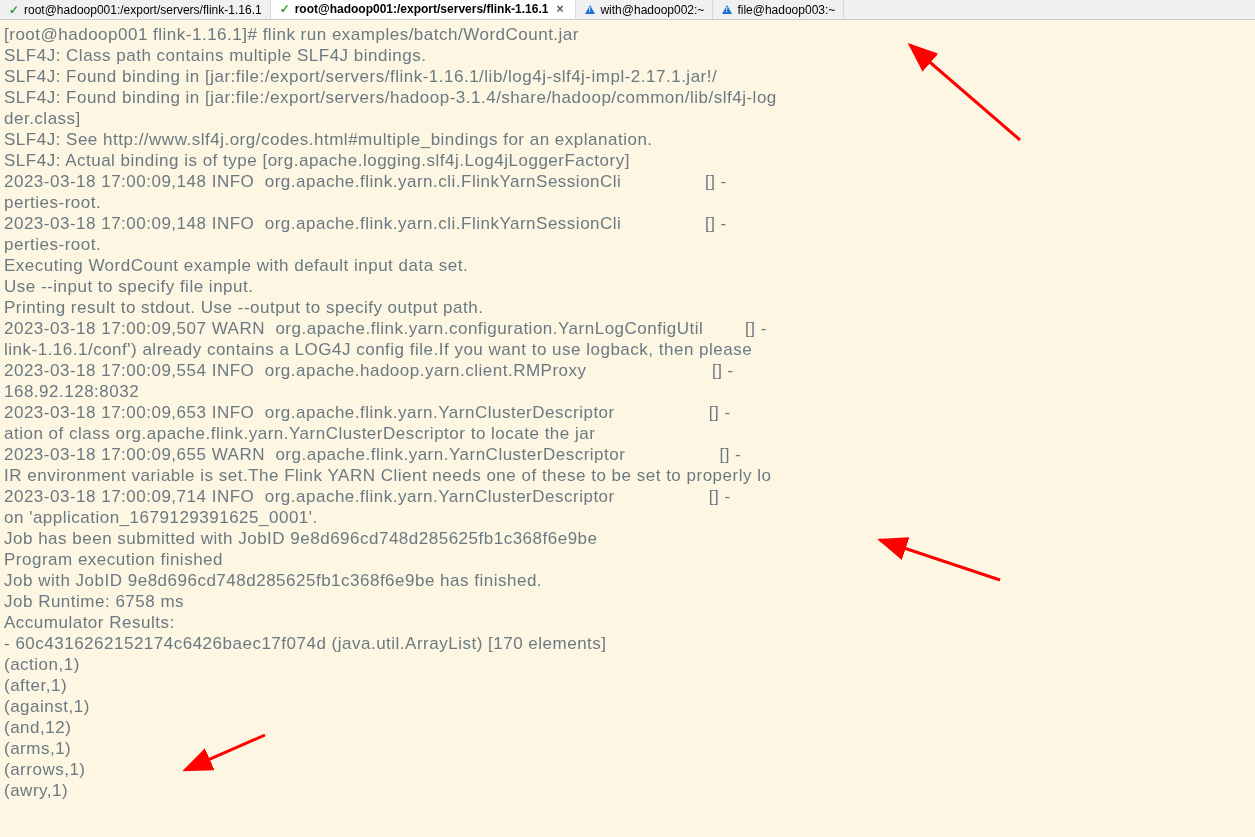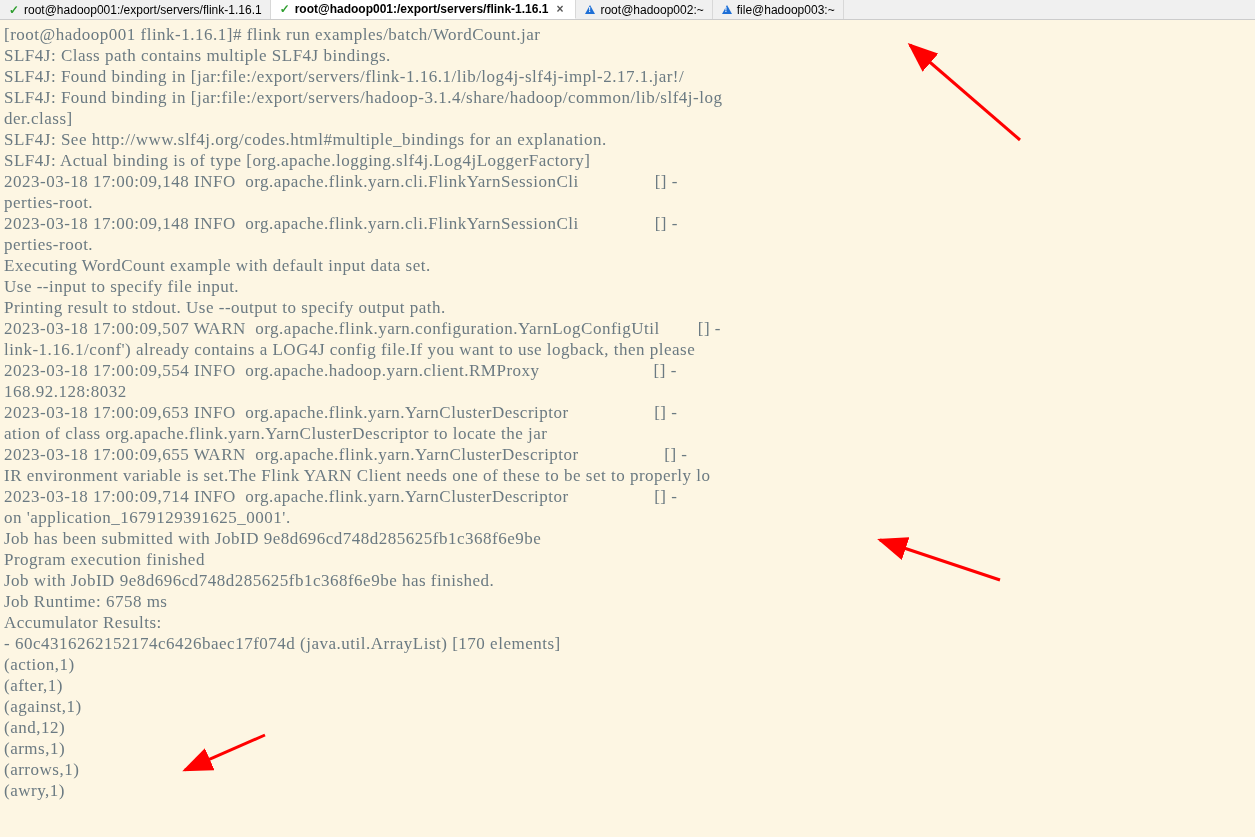--- a/index.html
+++ b/index.html
@@ -65,21 +65,21 @@
     color: #fff;
     font-size: 7px;
     font-weight: bold;
   }
   .close-x {
     color: #555;
     padding: 0 4px;
     cursor: pointer;
   }
   .terminal {
-    font-family: Liberation Serif, serif;
+    font-family: Liberation Sans, sans-serif;
     font-size: 17px;
     line-height: 21px;
     color: #6b7a82;
     background: #fdf6e3;
     padding: 4px;
     white-space: pre;
     letter-spacing: 0.5px;
   }
   .terminal .line { white-space: pre; }
   .arrow {
@@ -101,21 +101,21 @@
       <span class="icon-box">
         <span class="check-icon">✓</span>
       </span>
       <span>root@hadoop001:/export/servers/flink-1.16.1</span>
       <span class="close-x">×</span>
     </div>
     <div class="tab">
       <span class="icon-box">
         <span class="warn-icon"></span>
       </span>
-      <span>root@hadoop002:~</span>
+      <span>with@hadoop002:~</span>
     </div>
     <div class="tab">
       <span class="icon-box">
         <span class="warn-icon"></span>
       </span>
       <span>file@hadoop003:~</span>
     </div>
   </div>
 
 <div class="terminal" id="terminal"><div class="line">[root@hadoop001 flink-1.16.1]# flink run examples/batch/WordCount.jar</div><div class="line">SLF4J: Class path contains multiple SLF4J bindings.</div><div class="line">SLF4J: Found binding in [jar:file:/export/servers/flink-1.16.1/lib/log4j-slf4j-impl-2.17.1.jar!/</div><div class="line">SLF4J: Found binding in [jar:file:/export/servers/hadoop-3.1.4/share/hadoop/common/lib/slf4j-log</div><div class="line">der.class]</div><div class="line">SLF4J: See http://www.slf4j.org/codes.html#multiple_bindings for an explanation.</div><div class="line">SLF4J: Actual binding is of type [org.apache.logging.slf4j.Log4jLoggerFactory]</div><div class="line">2023-03-18 17:00:09,148 INFO  org.apache.flink.yarn.cli.FlinkYarnSessionCli                [] -</div><div class="line">perties-root.</div><div class="line">2023-03-18 17:00:09,148 INFO  org.apache.flink.yarn.cli.FlinkYarnSessionCli                [] -</div><div class="line">perties-root.</div><div class="line">Executing WordCount example with default input data set.</div><div class="line">Use --input to specify file input.</div><div class="line">Printing result to stdout. Use --output to specify output path.</div><div class="line">2023-03-18 17:00:09,507 WARN  org.apache.flink.yarn.configuration.YarnLogConfigUtil        [] -</div><div class="line">link-1.16.1/conf') already contains a LOG4J config file.If you want to use logback, then please</div><div class="line">2023-03-18 17:00:09,554 INFO  org.apache.hadoop.yarn.client.RMProxy                        [] -</div><div class="line">168.92.128:8032</div><div class="line">2023-03-18 17:00:09,653 INFO  org.apache.flink.yarn.YarnClusterDescriptor                  [] -</div><div class="line">ation of class org.apache.flink.yarn.YarnClusterDescriptor to locate the jar</div><div class="line">2023-03-18 17:00:09,655 WARN  org.apache.flink.yarn.YarnClusterDescriptor                  [] -</div><div class="line">IR environment variable is set.The Flink YARN Client needs one of these to be set to properly lo</div><div class="line">2023-03-18 17:00:09,714 INFO  org.apache.flink.yarn.YarnClusterDescriptor                  [] -</div><div class="line">on 'application_1679129391625_0001'.</div><div class="line">Job has been submitted with JobID 9e8d696cd748d285625fb1c368f6e9be</div><div class="line">Program execution finished</div><div class="line">Job with JobID 9e8d696cd748d285625fb1c368f6e9be has finished.</div><div class="line">Job Runtime: 6758 ms</div><div class="line">Accumulator Results:</div><div class="line">- 60c4316262152174c6426baec17f074d (java.util.ArrayList) [170 elements]</div><div class="line"></div><div class="line"></div><div class="line">(action,1)</div><div class="line">(after,1)</div><div class="line">(against,1)</div><div class="line">(and,12)</div><div class="line">(arms,1)</div><div class="line">(arrows,1)</div><div class="line">(awry,1)</div></div>

